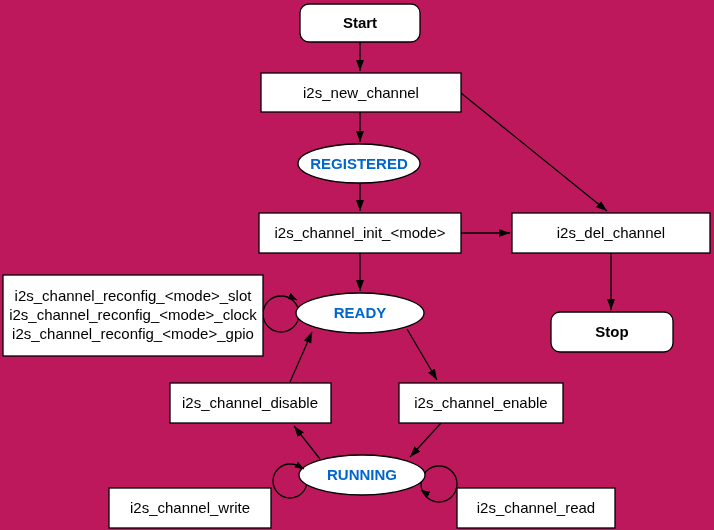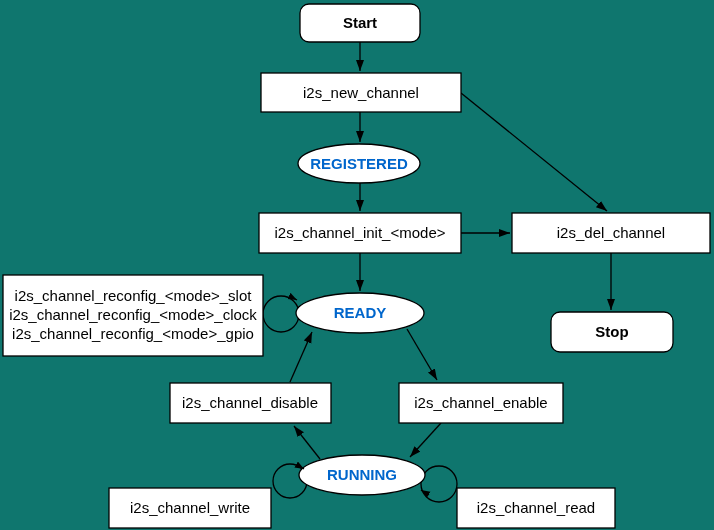--- a/index.html
+++ b/index.html
@@ -4,21 +4,21 @@
 <style>
   html, body {
     margin: 0;
     padding: 0;
     background: #ffffff;
   }
   #canvas {
     position: relative;
     width: 714px;
     height: 530px;
-    background: #0f766e;
+    background: #be185d;
     overflow: hidden;
   }
   svg {
     display: block;
     font-family: "Liberation Sans", sans-serif;
   }
   .shape {
     fill: #ffffff;
     stroke: #000000;
     stroke-width: 1.3;

